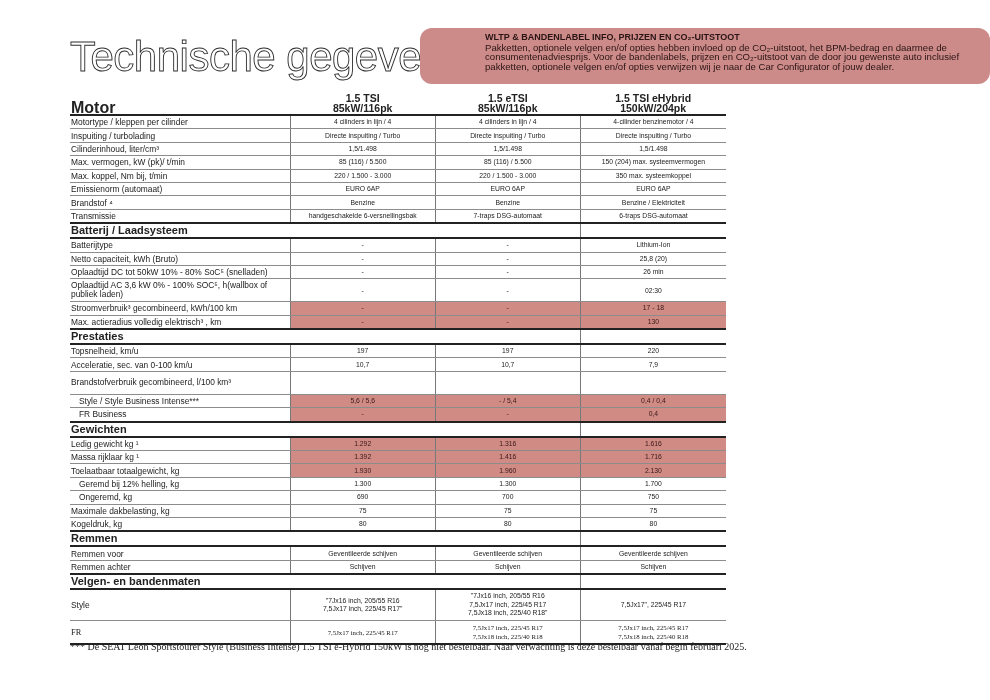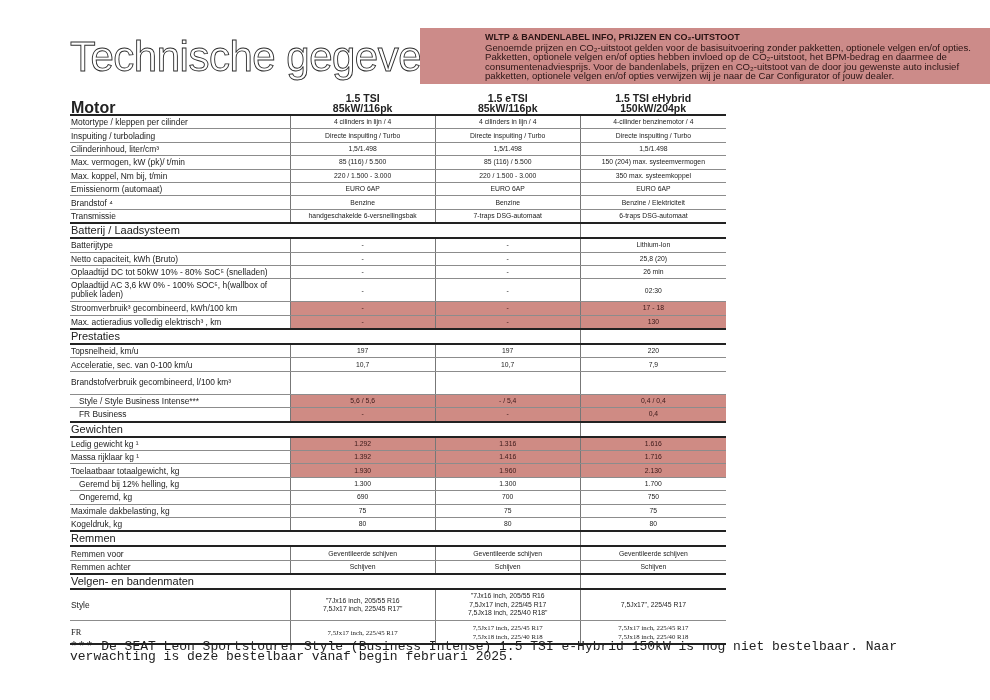--- a/index.html
+++ b/index.html
@@ -1,47 +1,46 @@
 <!DOCTYPE html>
 <html><head>
 <meta charset="utf-8">
 <style>
   html, body { margin: 0; padding: 0; background: #fff; }
   body { width: 990px; height: 700px; position: relative; overflow: hidden; font-family: "DejaVu Sans", sans-serif; color: #1a1a1a; }
   .title { position: absolute; left: 70px; top: 33px; font-family: "Liberation Sans", sans-serif; font-weight: 300; font-size: 42px; color: #3a3a3a; letter-spacing: -0.5px; -webkit-text-stroke: 0; font-stretch: condensed; }
   .title span { font-weight: normal; color: #fff; -webkit-text-stroke: 0.9px #2d2d2d; }
-  .info-box { position: absolute; left: 420px; top: 28px; width: 570px; height: 56px; background: #cc8b89; }
+  .info-box { position: absolute; left: 420px; top: 28px; width: 570px; height: 56px; background: #cc8b89; border-radius: 12px; }
   .info-box .inner { position: absolute; left: 65px; top: 5px; right: 8px; font-family: "Liberation Sans", sans-serif; font-size: 9.6px; line-height: 9.6px; color: #2a1414; }
   .info-box .head { font-weight: bold; font-size: 9px; }
   table.spec { position: absolute; left: 70px; top: 93px; width: 656px; border-collapse: collapse; font-family: "Liberation Sans", sans-serif; }
   .spec td { padding: 0; font-size: 8.4px; height: 12.4px; line-height: 12px; }
   .spec td.lbl { width: 214px; padding-left: 1px; color: #222; border-bottom: 1px solid #8c8c8c; }
   .spec td.v { width: 146px; text-align: center; font-size: 6.8px; color: #222; border-left: 1px solid #777; border-bottom: 1px solid #8c8c8c; }
   .spec td.v.last { width: 147px; }
   .spec tr.hdr td { font-weight: bold; font-size: 16px; line-height: 10px; border-bottom: 2px solid #222; height: 20px; vertical-align: bottom; padding-bottom: 1px; }
   .spec tr.hdr td.colh { text-align: center; border-left: none; font-size: 10.5px; }
-  .spec tr.sec td { font-weight: normal; font-size: 11px; height: 13px; line-height: 13px; border-bottom: 2px solid #222; border-top: 2px solid #222; }
+  .spec tr.sec td { font-weight: bold; font-size: 11px; height: 13px; line-height: 13px; border-bottom: 2px solid #222; border-top: 2px solid #222; }
   .spec tr.sec td.blank { border-left: none; }
   .spec tr.sec td.blank.lastcol { border-left: 1px solid #777; }
   .spec tr .pink { background: #cf8b84; color: #3a1818; }
   .spec tr.indent td.lbl { padding-left: 9px; }
   .spec tr.tall td { height: 22px; line-height: 9px; }
   .spec tr.tall2 td { height: 30px; line-height: 8.5px; margin-top: 32px; }
   .spec tr.bottom td { border-bottom: 2px solid #222; font-family: Liberation Serif, serif; }
-  .footer { position: absolute; left: 70px; top: 642px; font-family: Liberation Mono, monospace; font-size: 13px; line-height: 10px; color: #222; }
+  .footer { position: absolute; left: 70px; top: 642px; font-family: Liberation Serif, serif; font-size: 10px; line-height: 10px; color: #222; }
 </style>
 </head>
 <body>
 
 <div class="title"><span>Technische gegevens.</span></div>
 
 <div class="info-box">
   <div class="inner">
     <div class="head">WLTP &amp; BANDENLABEL INFO, PRIJZEN EN CO₂-UITSTOOT</div>
-    <div>Genoemde prijzen en CO₂-uitstoot gelden voor de basisuitvoering zonder pakketten, optionele velgen en/of opties.</div>
     <div>Pakketten, optionele velgen en/of opties hebben invloed op de CO₂-uitstoot, het BPM-bedrag en daarmee de</div>
     <div>consumentenadviesprijs. Voor de bandenlabels, prijzen en CO₂-uitstoot van de door jou gewenste auto inclusief</div>
     <div>pakketten, optionele velgen en/of opties verwijzen wij je naar de Car Configurator of jouw dealer.</div>
   </div>
 </div>
 
 <table class="spec">
 
   <tbody>
       <tr class="hdr">

